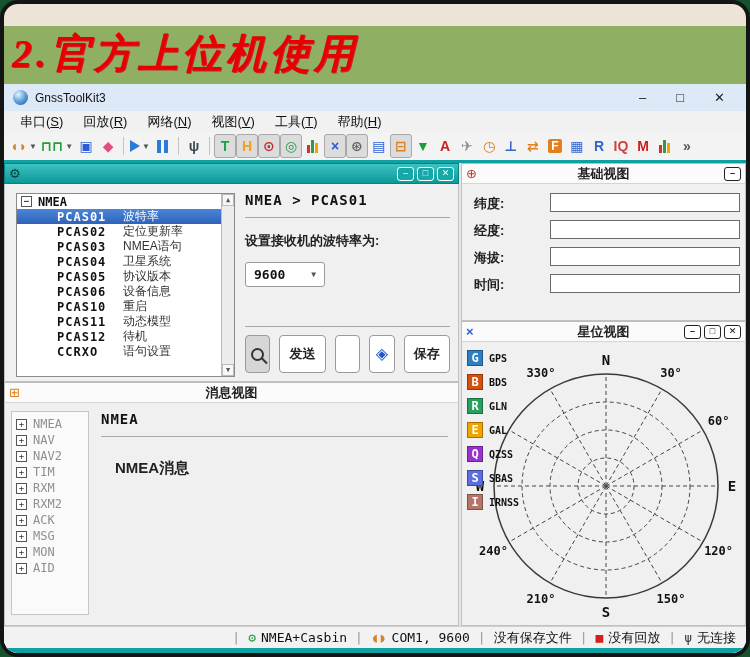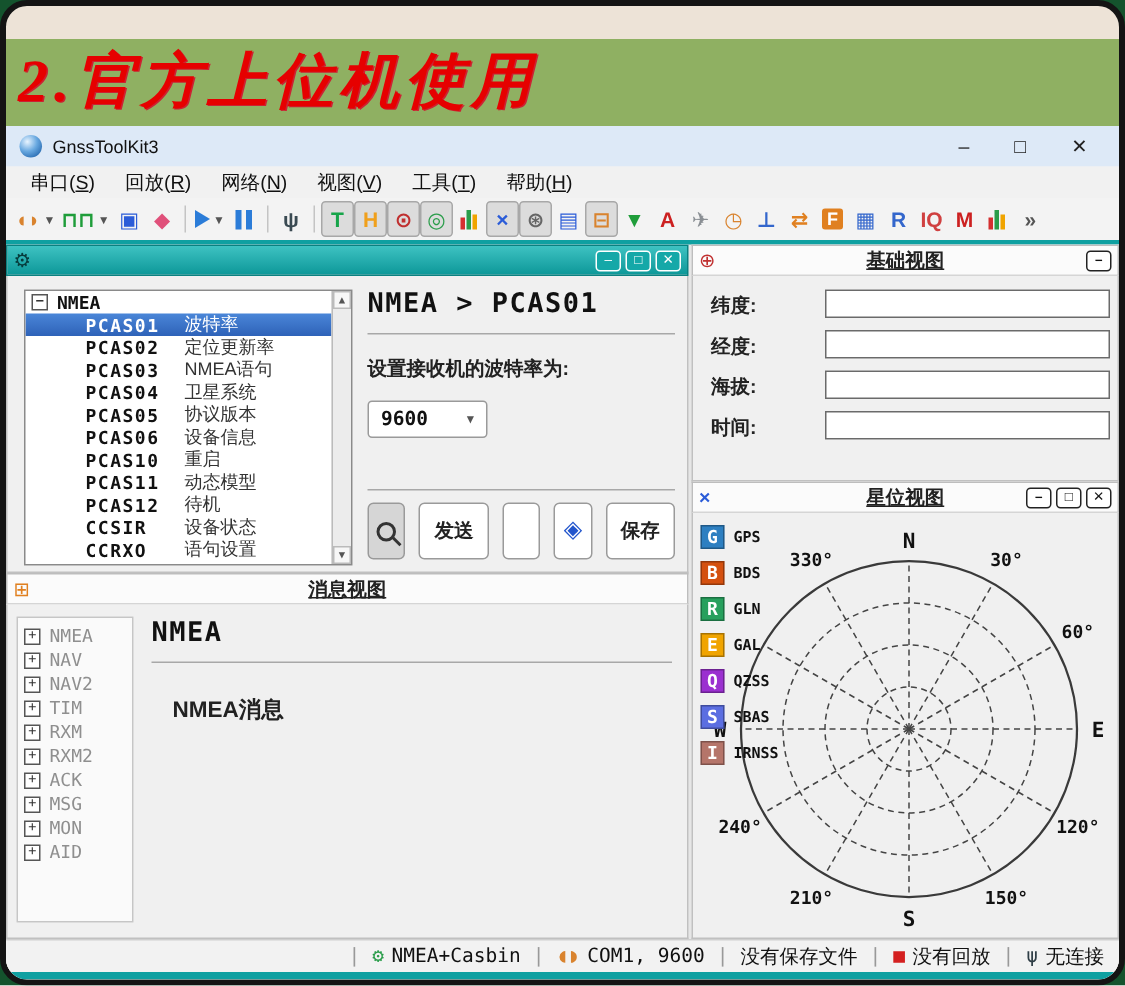--- a/index.html
+++ b/index.html
@@ -44,21 +44,21 @@
   .panel{position:absolute;left:0;right:0;display:flex;flex-direction:column;}
   #panel-config{top:0;height:219px;}
   #panel-message{top:219px;bottom:0;}
   #panel-basic{top:0;height:158px;}
   #panel-sky{top:158px;bottom:0;}
   .ph{height:21px;flex:none;position:relative;display:flex;align-items:center;padding:0 4px;box-sizing:border-box;}
   .ph-title{position:absolute;left:0;right:0;text-align:center;font-weight:bold;font-size:13px;}
   .ph.teal{background:linear-gradient(#3ec2c2,#0d9899);border:1px solid #0a8181;}
   .ph.teal .ph-title{color:#063c3c;text-shadow:0 1px 0 #7fd9d9;}
   .ph.light{background:#fbfbfb;border:1px solid #bdbdbd;border-bottom:1px solid #d5d5d5;}
-  .ph.light .ph-title{color:#222;text-decoration:underline;}
+  .ph.light .ph-title{color:#222;}
   .ph-icon{font-size:13px;z-index:2;line-height:1;}
   .ph-controls{margin-left:auto;display:flex;gap:3px;z-index:2;}
   .pbtn{width:17px;height:14px;border-radius:3px;display:flex;align-items:center;justify-content:center;
         font-size:9px;line-height:1;box-sizing:border-box;}
   .pbtn.tealbtn{background:#15a8a8;border:1px solid #fff;color:#fff;}
   .pbtn.lightbtn{background:#fff;border:1px solid #222;color:#111;font-weight:bold;}
   .pbody{flex:1;position:relative;background:#f0f0f0;border:1px solid #c0c0c0;border-top:none;overflow:hidden;}
   
   .tree-box{position:absolute;left:11px;top:9px;width:217px;height:182px;background:#fff;
             border:1px solid #8a8a8a;overflow:hidden;font-family:"DejaVu Sans Mono",monospace;font-size:12px;}
@@ -69,21 +69,21 @@
   .t-label{font-family:"Liberation Sans",sans-serif;color:#333;}
   .tree-row.selected{background:linear-gradient(#4a86d8,#2e62b8);color:#fff;}
   .tree-row.selected .t-label{color:#fff;}
   .expander{width:11px;height:11px;border:1px solid #555;background:#fff;font-size:9px;line-height:9px;
             text-align:center;color:#333;flex:none;box-sizing:border-box;}
   .vscroll{position:absolute;right:0;top:0;bottom:0;width:13px;background:#ececec;border-left:1px solid #bbb;
            display:flex;flex-direction:column;justify-content:space-between;box-sizing:border-box;}
   .varrow{height:12px;background:#f7f7f7;border:1px solid #bbb;font-size:7px;line-height:11px;text-align:center;color:#555;box-sizing:border-box;}
   
   .cfg-detail{position:absolute;left:240px;right:8px;top:8px;bottom:8px;}
-  .breadcrumb{font-family:"DejaVu Sans Mono",monospace;font-weight:bold;font-size:18px;letter-spacing:1px;color:#111;}
+  .breadcrumb{font-family:"DejaVu Sans Mono",monospace;font-weight:bold;font-size:14px;letter-spacing:1px;color:#111;}
   .hr{height:1px;background:#a8a8a8;margin-top:9px;}
   .prompt{font-weight:bold;font-size:13px;color:#222;margin-top:14px;}
   .selectbox{margin-top:12px;width:80px;height:25px;border:1px solid #9a9a9a;border-radius:3px;background:#fff;
              display:flex;align-items:center;justify-content:space-between;padding:0 8px;box-sizing:border-box;
              font-family:"DejaVu Sans Mono",monospace;font-weight:bold;font-size:13px;color:#111;}
   .btnrow{position:absolute;left:0;right:0;bottom:0;display:flex;gap:9px;align-items:center;
           border-top:1px solid #a8a8a8;padding-top:8px;}
   .btn{height:38px;border:1px solid #9a9a9a;border-radius:4px;background:#fff;display:flex;align-items:center;
        justify-content:center;font-weight:bold;font-size:13px;color:#222;box-sizing:border-box;}
   .btn.small{width:31px;} .btn.wide{width:57px;} .btn.pressed{background:#d6d6d6;}
@@ -300,24 +300,20 @@
                       <span class="t-code">PCAS10</span>
                       <span class="t-label">重启</span>
                     </div>
                     <div class="tree-row">
                       <span class="t-code">PCAS11</span>
                       <span class="t-label">动态模型</span>
                     </div>
                     <div class="tree-row">
                       <span class="t-code">PCAS12</span>
                       <span class="t-label">待机</span>
-                    </div>
-                    <div class="tree-row">
-                      <span class="t-code">CCSIR</span>
-                      <span class="t-label">设备状态</span>
                     </div>
                     <div class="tree-row">
                       <span class="t-code">CCRXO</span>
                       <span class="t-label">语句设置</span>
                     </div>
                   </div>
                 <div class="vscroll">
                   <div class="varrow">▲</div>
                   <div class="varrow">▼</div>
                 </div>

